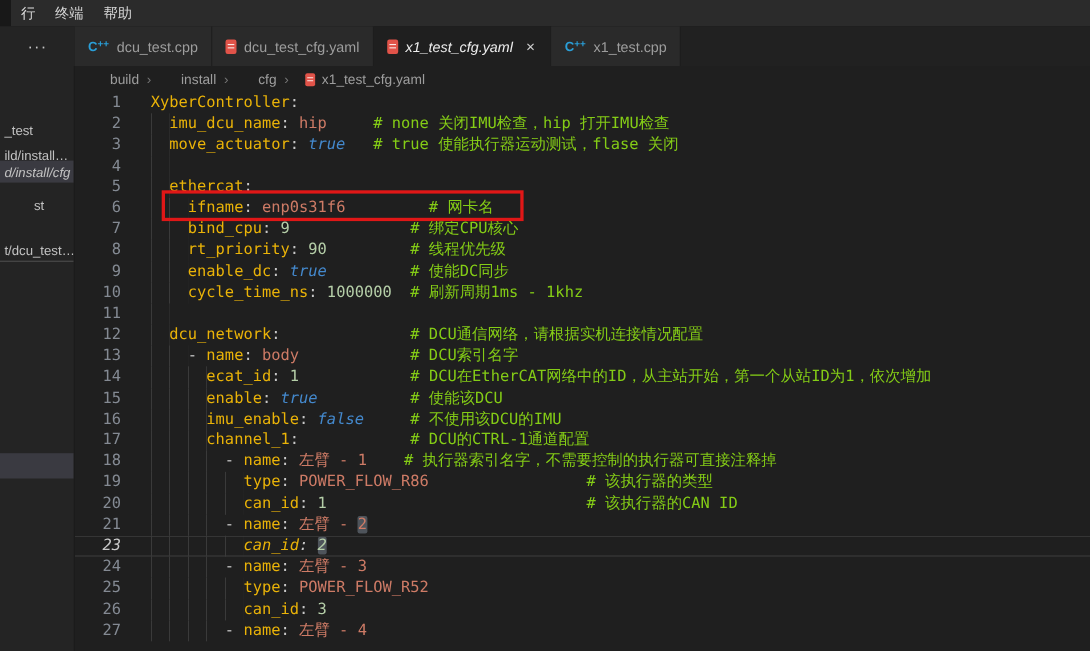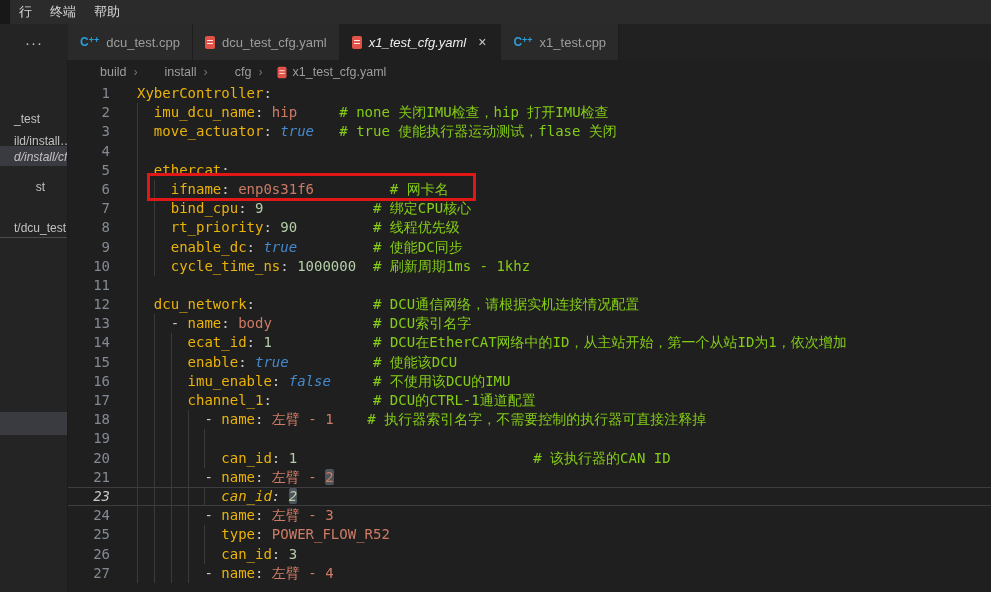--- a/index.html
+++ b/index.html
@@ -34,21 +34,21 @@
   .cpp-icon .pp { font-size:9px; vertical-align:top; }
   .yaml-icon { position:relative; width:10px; height:13px; background:#e15349; border-radius:2px;
                flex:none; display:inline-block; }
   .yaml-icon::after { content:""; position:absolute; left:2px; top:4px; width:6px; height:1px;
                       background:#fbe9e7; box-shadow:0 3px 0 #fbe9e7; }
 
   
   .sidebar { position:absolute; left:0; top:60px; width:68px; height:532px; background:#242424;
              overflow:hidden; border-right:1px solid #1b1b1b; }
   .sitem { position:absolute; left:0; width:100%; height:22px; color:#c2c2c2; font-size:12px;
-           line-height:22px; padding-left:14px; white-space:nowrap; overflow:hidden; cursor:pointer; }
+           line-height:22px; padding-left:4px; white-space:nowrap; overflow:hidden; cursor:pointer; }
   .sitem.hl { background:#3a3a41; }
   .sitem.it { font-style:italic; }
   .ssep { position:absolute; left:0; width:100%; height:1px; background:#4c4c4c; }
 
   
   .editor { position:absolute; left:68px; top:60px; right:0; bottom:0; background:#1f1f1f; }
   .breadcrumb { height:24px; display:flex; align-items:center; padding-left:12px;
                 color:#9d9d9d; font-size:12.5px; }
   .bc-seg { cursor:pointer;margin-left:20px; }
   .bc-sep { margin:0 7px; color:#767676; }
@@ -148,21 +148,21 @@
         <div class="cline"><span class="ln">9</span><span class="lpad"></span><span class="ind" style="width: 4ch;"></span><span class="toks"><span class="tk-k">enable_dc</span><span class="tk-p">: </span><span class="tk-b">true</span><span class="tk-p">         </span><span class="tk-c"># 使能DC同步</span></span></div>
         <div class="cline"><span class="ln">10</span><span class="lpad"></span><span class="ind" style="width: 4ch;"></span><span class="toks"><span class="tk-k">cycle_time_ns</span><span class="tk-p">: </span><span class="tk-n">1000000</span><span class="tk-p">  </span><span class="tk-c"># 刷新周期1ms - 1khz</span></span></div>
         <div class="cline"><span class="ln">11</span><span class="lpad"></span><span class="ind" style="width: 2ch;"></span><span class="toks"></span></div>
         <div class="cline"><span class="ln">12</span><span class="lpad"></span><span class="ind" style="width: 2ch;"></span><span class="toks"><span class="tk-k">dcu_network</span><span class="tk-p">:</span><span class="tk-p">              </span><span class="tk-c"># DCU通信网络，请根据实机连接情况配置</span></span></div>
         <div class="cline"><span class="ln">13</span><span class="lpad"></span><span class="ind" style="width: 4ch;"></span><span class="toks"><span class="tk-p">- </span><span class="tk-k">name</span><span class="tk-p">: </span><span class="tk-s">body</span><span class="tk-p">            </span><span class="tk-c"># DCU索引名字</span></span></div>
         <div class="cline"><span class="ln">14</span><span class="lpad"></span><span class="ind" style="width: 6ch;"></span><span class="toks"><span class="tk-k">ecat_id</span><span class="tk-p">: </span><span class="tk-n">1</span><span class="tk-p">            </span><span class="tk-c"># DCU在EtherCAT网络中的ID，从主站开始，第一个从站ID为1，依次增加</span></span></div>
         <div class="cline"><span class="ln">15</span><span class="lpad"></span><span class="ind" style="width: 6ch;"></span><span class="toks"><span class="tk-k">enable</span><span class="tk-p">: </span><span class="tk-b">true</span><span class="tk-p">          </span><span class="tk-c"># 使能该DCU</span></span></div>
         <div class="cline"><span class="ln">16</span><span class="lpad"></span><span class="ind" style="width: 6ch;"></span><span class="toks"><span class="tk-k">imu_enable</span><span class="tk-p">: </span><span class="tk-b">false</span><span class="tk-p">     </span><span class="tk-c"># 不使用该DCU的IMU</span></span></div>
         <div class="cline"><span class="ln">17</span><span class="lpad"></span><span class="ind" style="width: 6ch;"></span><span class="toks"><span class="tk-k">channel_1</span><span class="tk-p">:</span><span class="tk-p">            </span><span class="tk-c"># DCU的CTRL-1通道配置</span></span></div>
         <div class="cline"><span class="ln">18</span><span class="lpad"></span><span class="ind" style="width: 8ch;"></span><span class="toks"><span class="tk-p">- </span><span class="tk-k">name</span><span class="tk-p">: </span><span class="tk-s">左臂 - 1</span><span class="tk-p">    </span><span class="tk-c"># 执行器索引名字，不需要控制的执行器可直接注释掉</span></span></div>
-        <div class="cline"><span class="ln">19</span><span class="lpad"></span><span class="ind" style="width: 10ch;"></span></div>
+        <div class="cline"><span class="ln">19</span><span class="lpad"></span><span class="ind" style="width: 10ch;"></span><span class="toks"><span class="tk-k">type</span><span class="tk-p">: </span><span class="tk-s">POWER_FLOW_R86</span><span class="tk-p">                 </span><span class="tk-c"># 该执行器的类型</span></span></div>
         <div class="cline"><span class="ln">20</span><span class="lpad"></span><span class="ind" style="width: 10ch;"></span><span class="toks"><span class="tk-k">can_id</span><span class="tk-p">: </span><span class="tk-n">1</span><span class="tk-p">                            </span><span class="tk-c"># 该执行器的CAN ID</span></span></div>
         <div class="cline"><span class="ln">21</span><span class="lpad"></span><span class="ind" style="width: 8ch;"></span><span class="toks"><span class="tk-p">- </span><span class="tk-k">name</span><span class="tk-p">: </span><span class="tk-s">左臂 - </span><span class="tk-s tk-hl">2</span></span></div>
         <div class="cline cur"><span class="ln">23</span><span class="lpad"></span><span class="ind" style="width: 10ch;"></span><span class="toks"><span class="tk-k">can_id</span><span class="tk-p">: </span><span class="tk-n tk-hl">2</span></span></div>
         <div class="cline"><span class="ln">24</span><span class="lpad"></span><span class="ind" style="width: 8ch;"></span><span class="toks"><span class="tk-p">- </span><span class="tk-k">name</span><span class="tk-p">: </span><span class="tk-s">左臂 - 3</span></span></div>
         <div class="cline"><span class="ln">25</span><span class="lpad"></span><span class="ind" style="width: 10ch;"></span><span class="toks"><span class="tk-k">type</span><span class="tk-p">: </span><span class="tk-s">POWER_FLOW_R52</span></span></div>
         <div class="cline"><span class="ln">26</span><span class="lpad"></span><span class="ind" style="width: 10ch;"></span><span class="toks"><span class="tk-k">can_id</span><span class="tk-p">: </span><span class="tk-n">3</span></span></div>
         <div class="cline"><span class="ln">27</span><span class="lpad"></span><span class="ind" style="width: 8ch;"></span><span class="toks"><span class="tk-p">- </span><span class="tk-k">name</span><span class="tk-p">: </span><span class="tk-s">左臂 - 4</span></span></div>
       </div>
   </div>
 

